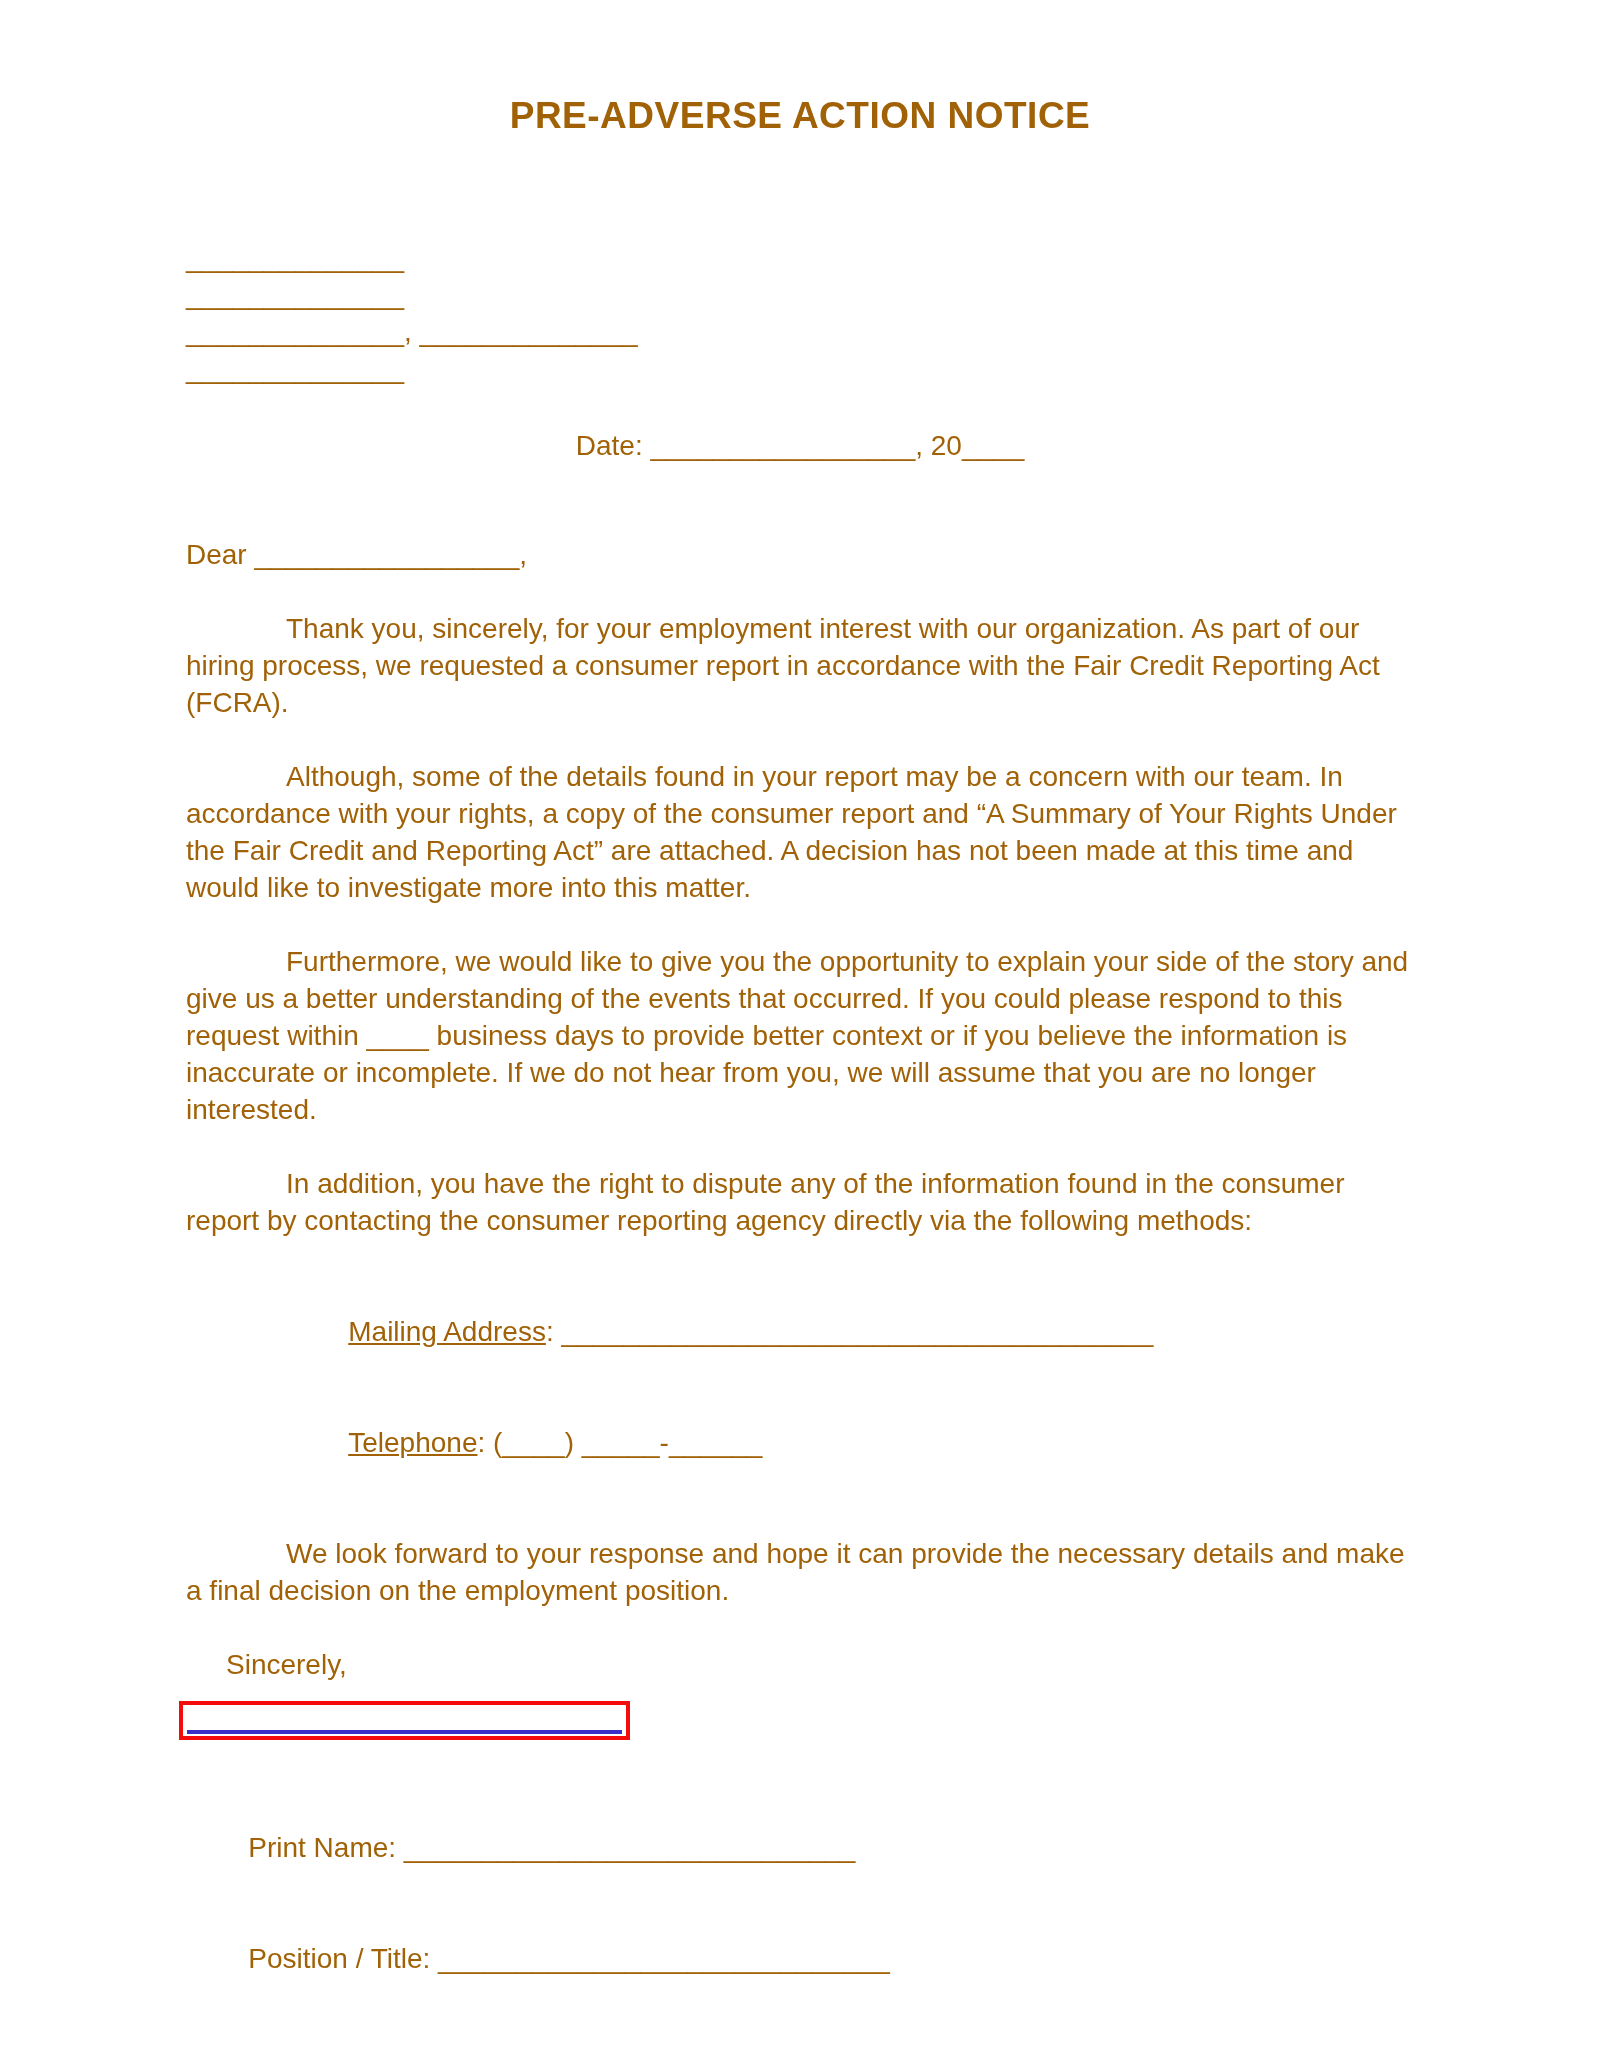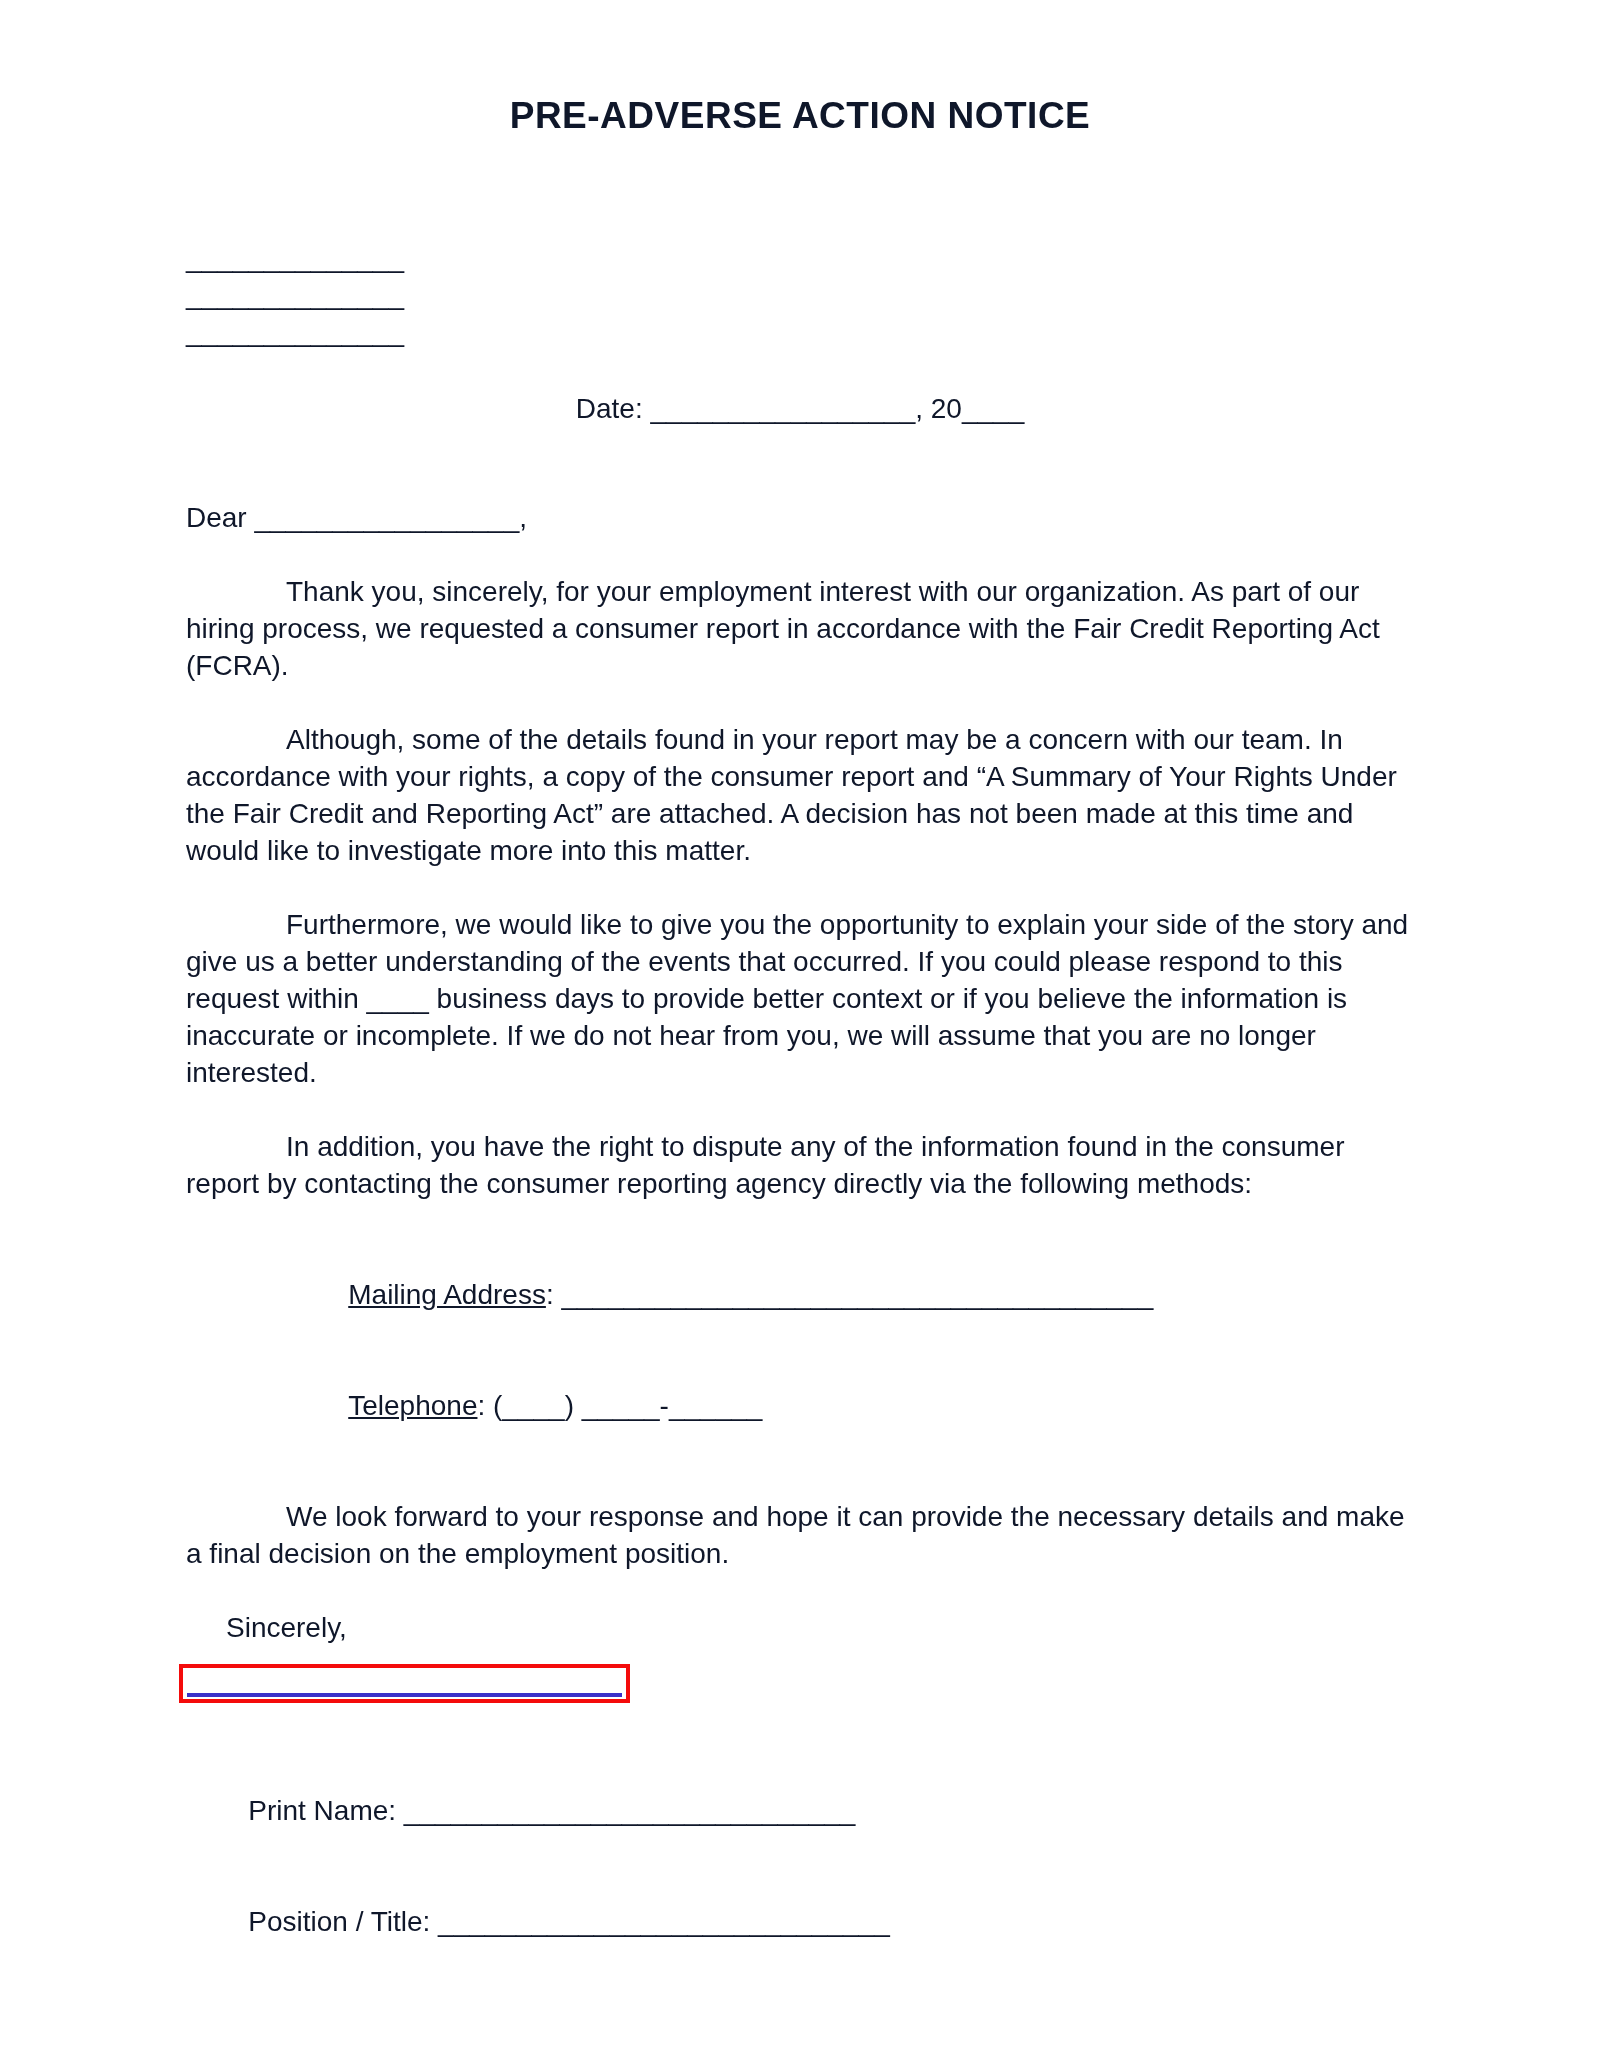--- a/index.html
+++ b/index.html
@@ -5,21 +5,21 @@
   html, body {
     margin: 0;
     padding: 0;
     background: #ffffff;
   }
   .page {
     position: relative;
     width: 1600px;
     height: 2070px;
     background: #ffffff;
-    color: #0f172a;
+    color: #a16207;
     font-family: "Liberation Sans", "DejaVu Sans", sans-serif;
     font-size: 28px;
     line-height: 37px;
     overflow: hidden;
   }
   .content {
     padding: 0 186px;
   }
   .doc-title {
     margin: 0;
@@ -87,20 +87,21 @@
 <body>
 
 <div class="page">
   <div class="content">
 
     <h1 class="doc-title">PRE-ADVERSE ACTION NOTICE</h1>
 
     <div class="recipient-block">
       <div class="line">______________</div>
       <div class="line">______________</div>
+      <div class="line">______________, ______________</div>
       <div class="line">______________</div>
     </div>
 
     <div class="line date-line">Date: _________________, 20____</div>
 
     <div class="line salutation-line">Dear _________________,</div>
 
     <p class="para">Thank you, sincerely, for your employment interest with our organization. As part of our hiring process, we requested a consumer report in accordance with the Fair Credit Reporting Act (FCRA).</p>
 
     <p class="para">Although, some of the details found in your report may be a concern with our team. In accordance with your rights, a copy of the consumer report and “A Summary of Your Rights Under the Fair Credit and Reporting Act” are attached. A decision has not been made at this time and would like to investigate more into this matter.</p>

